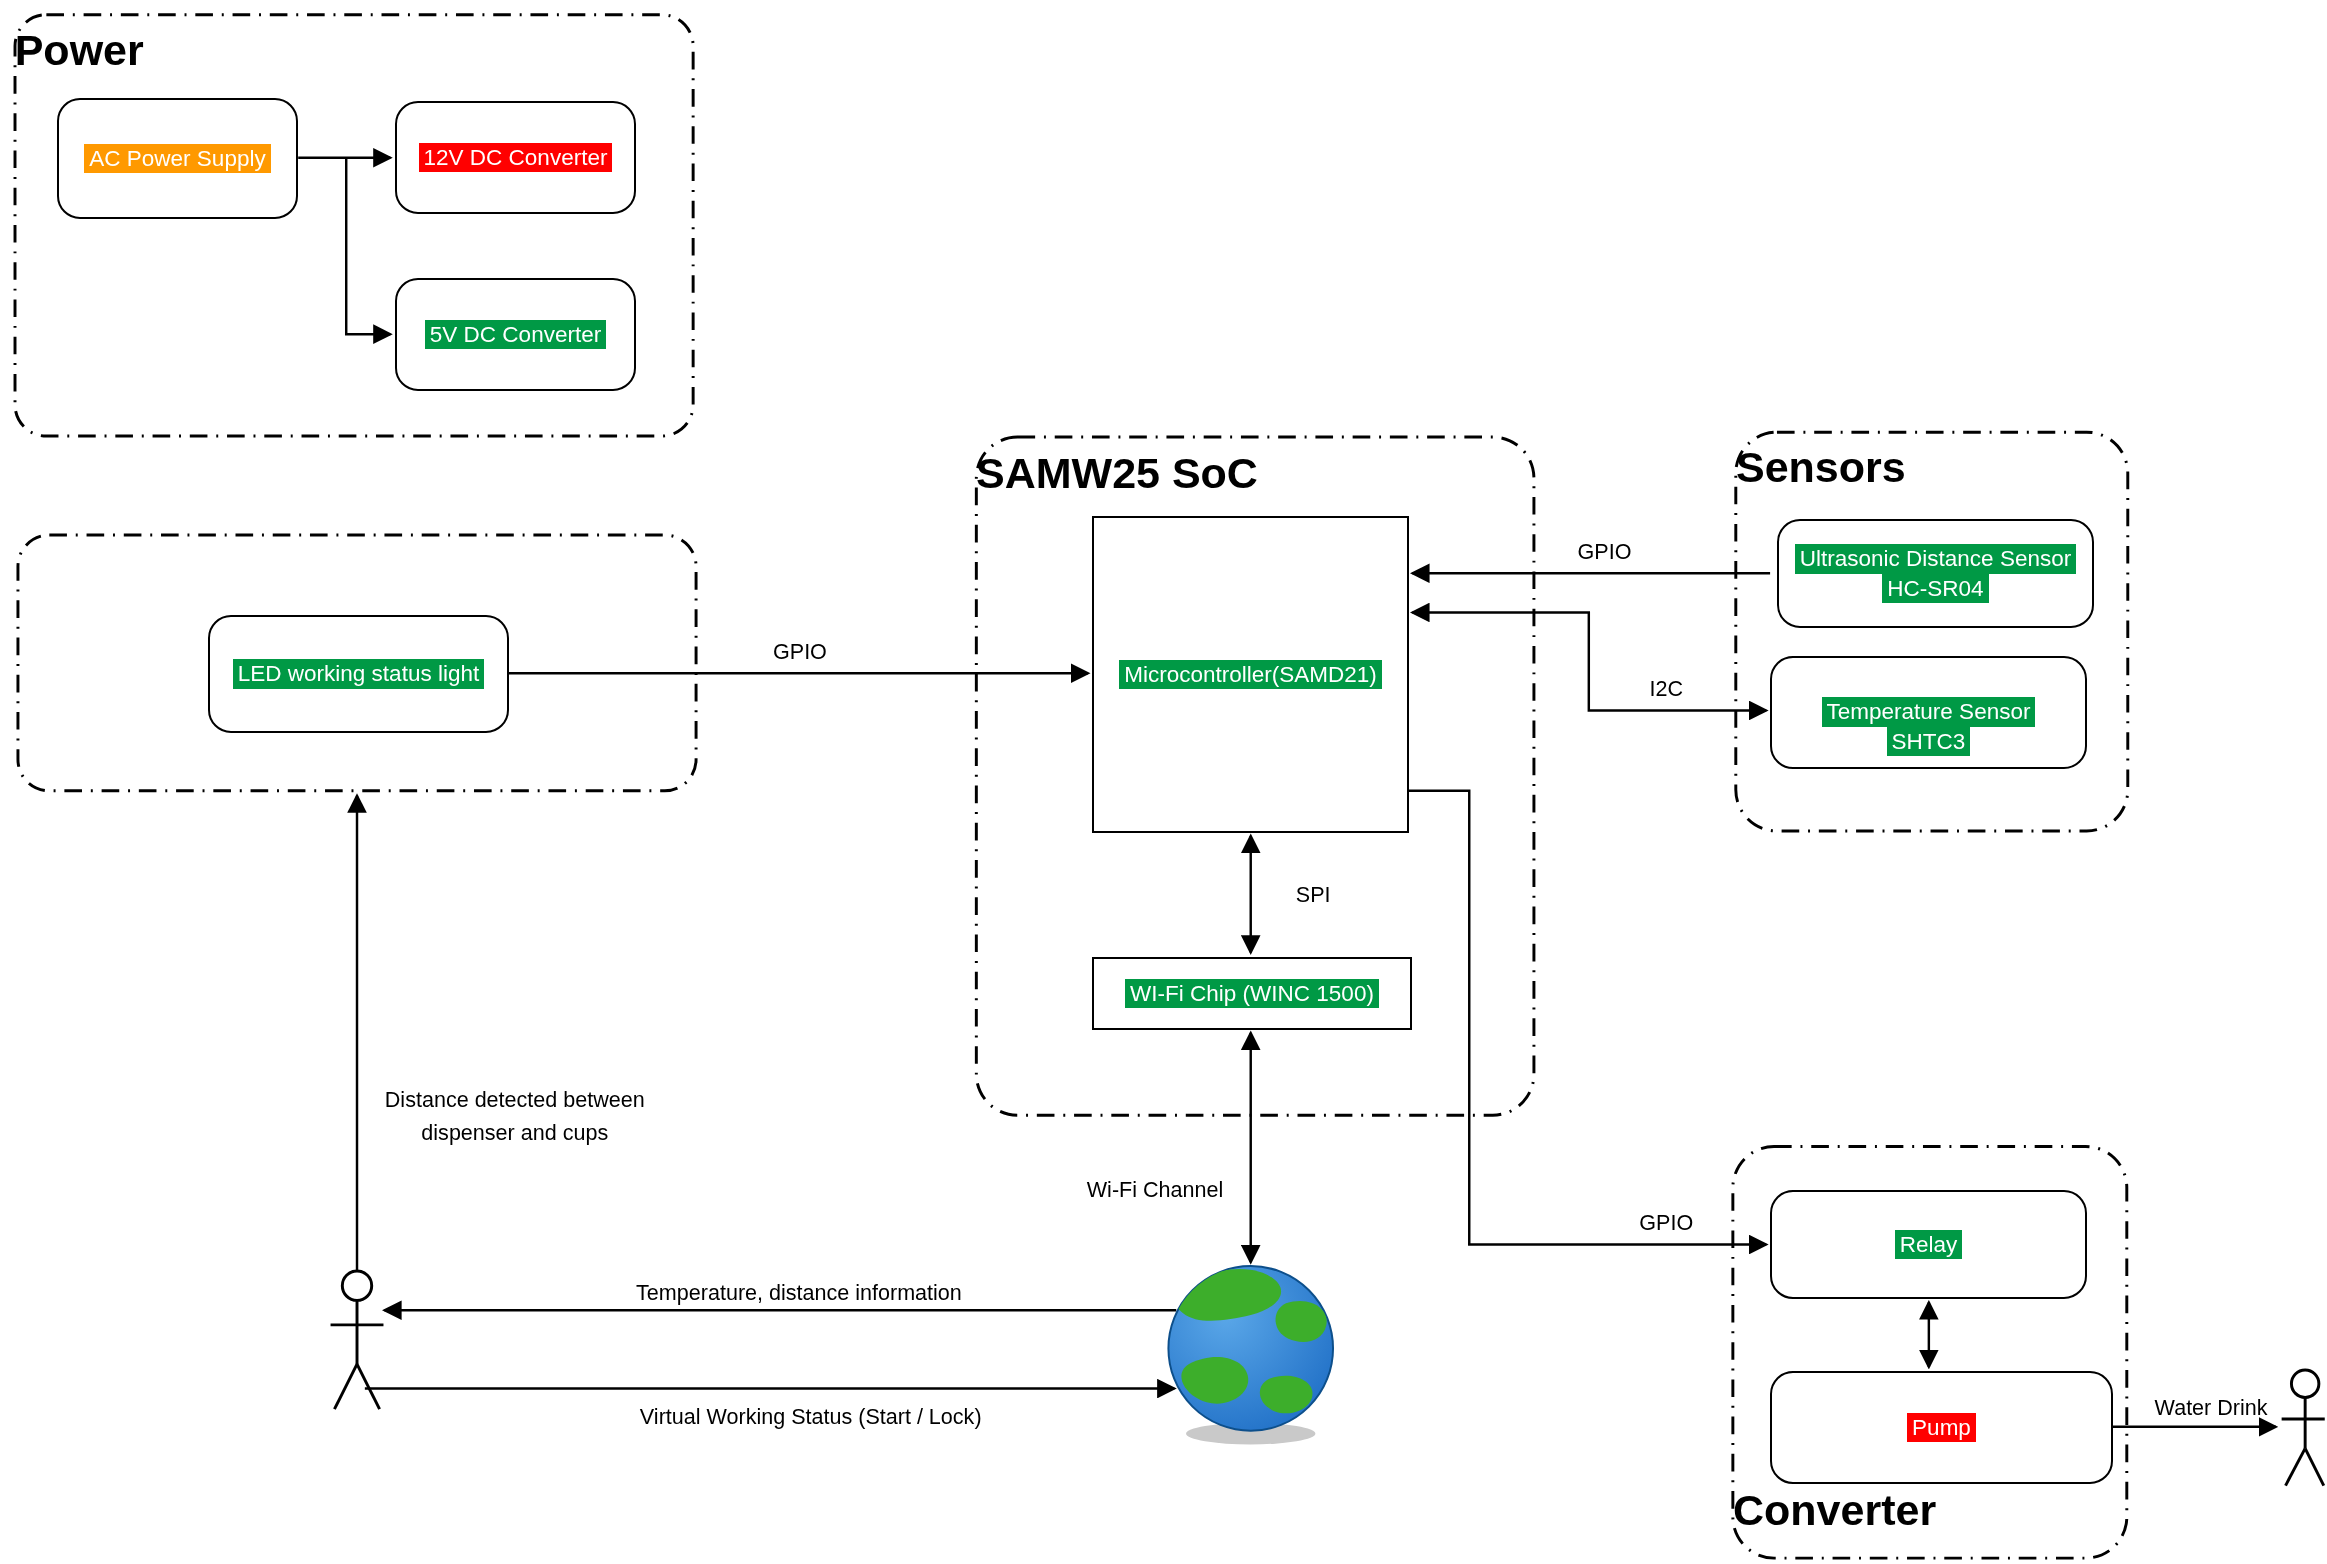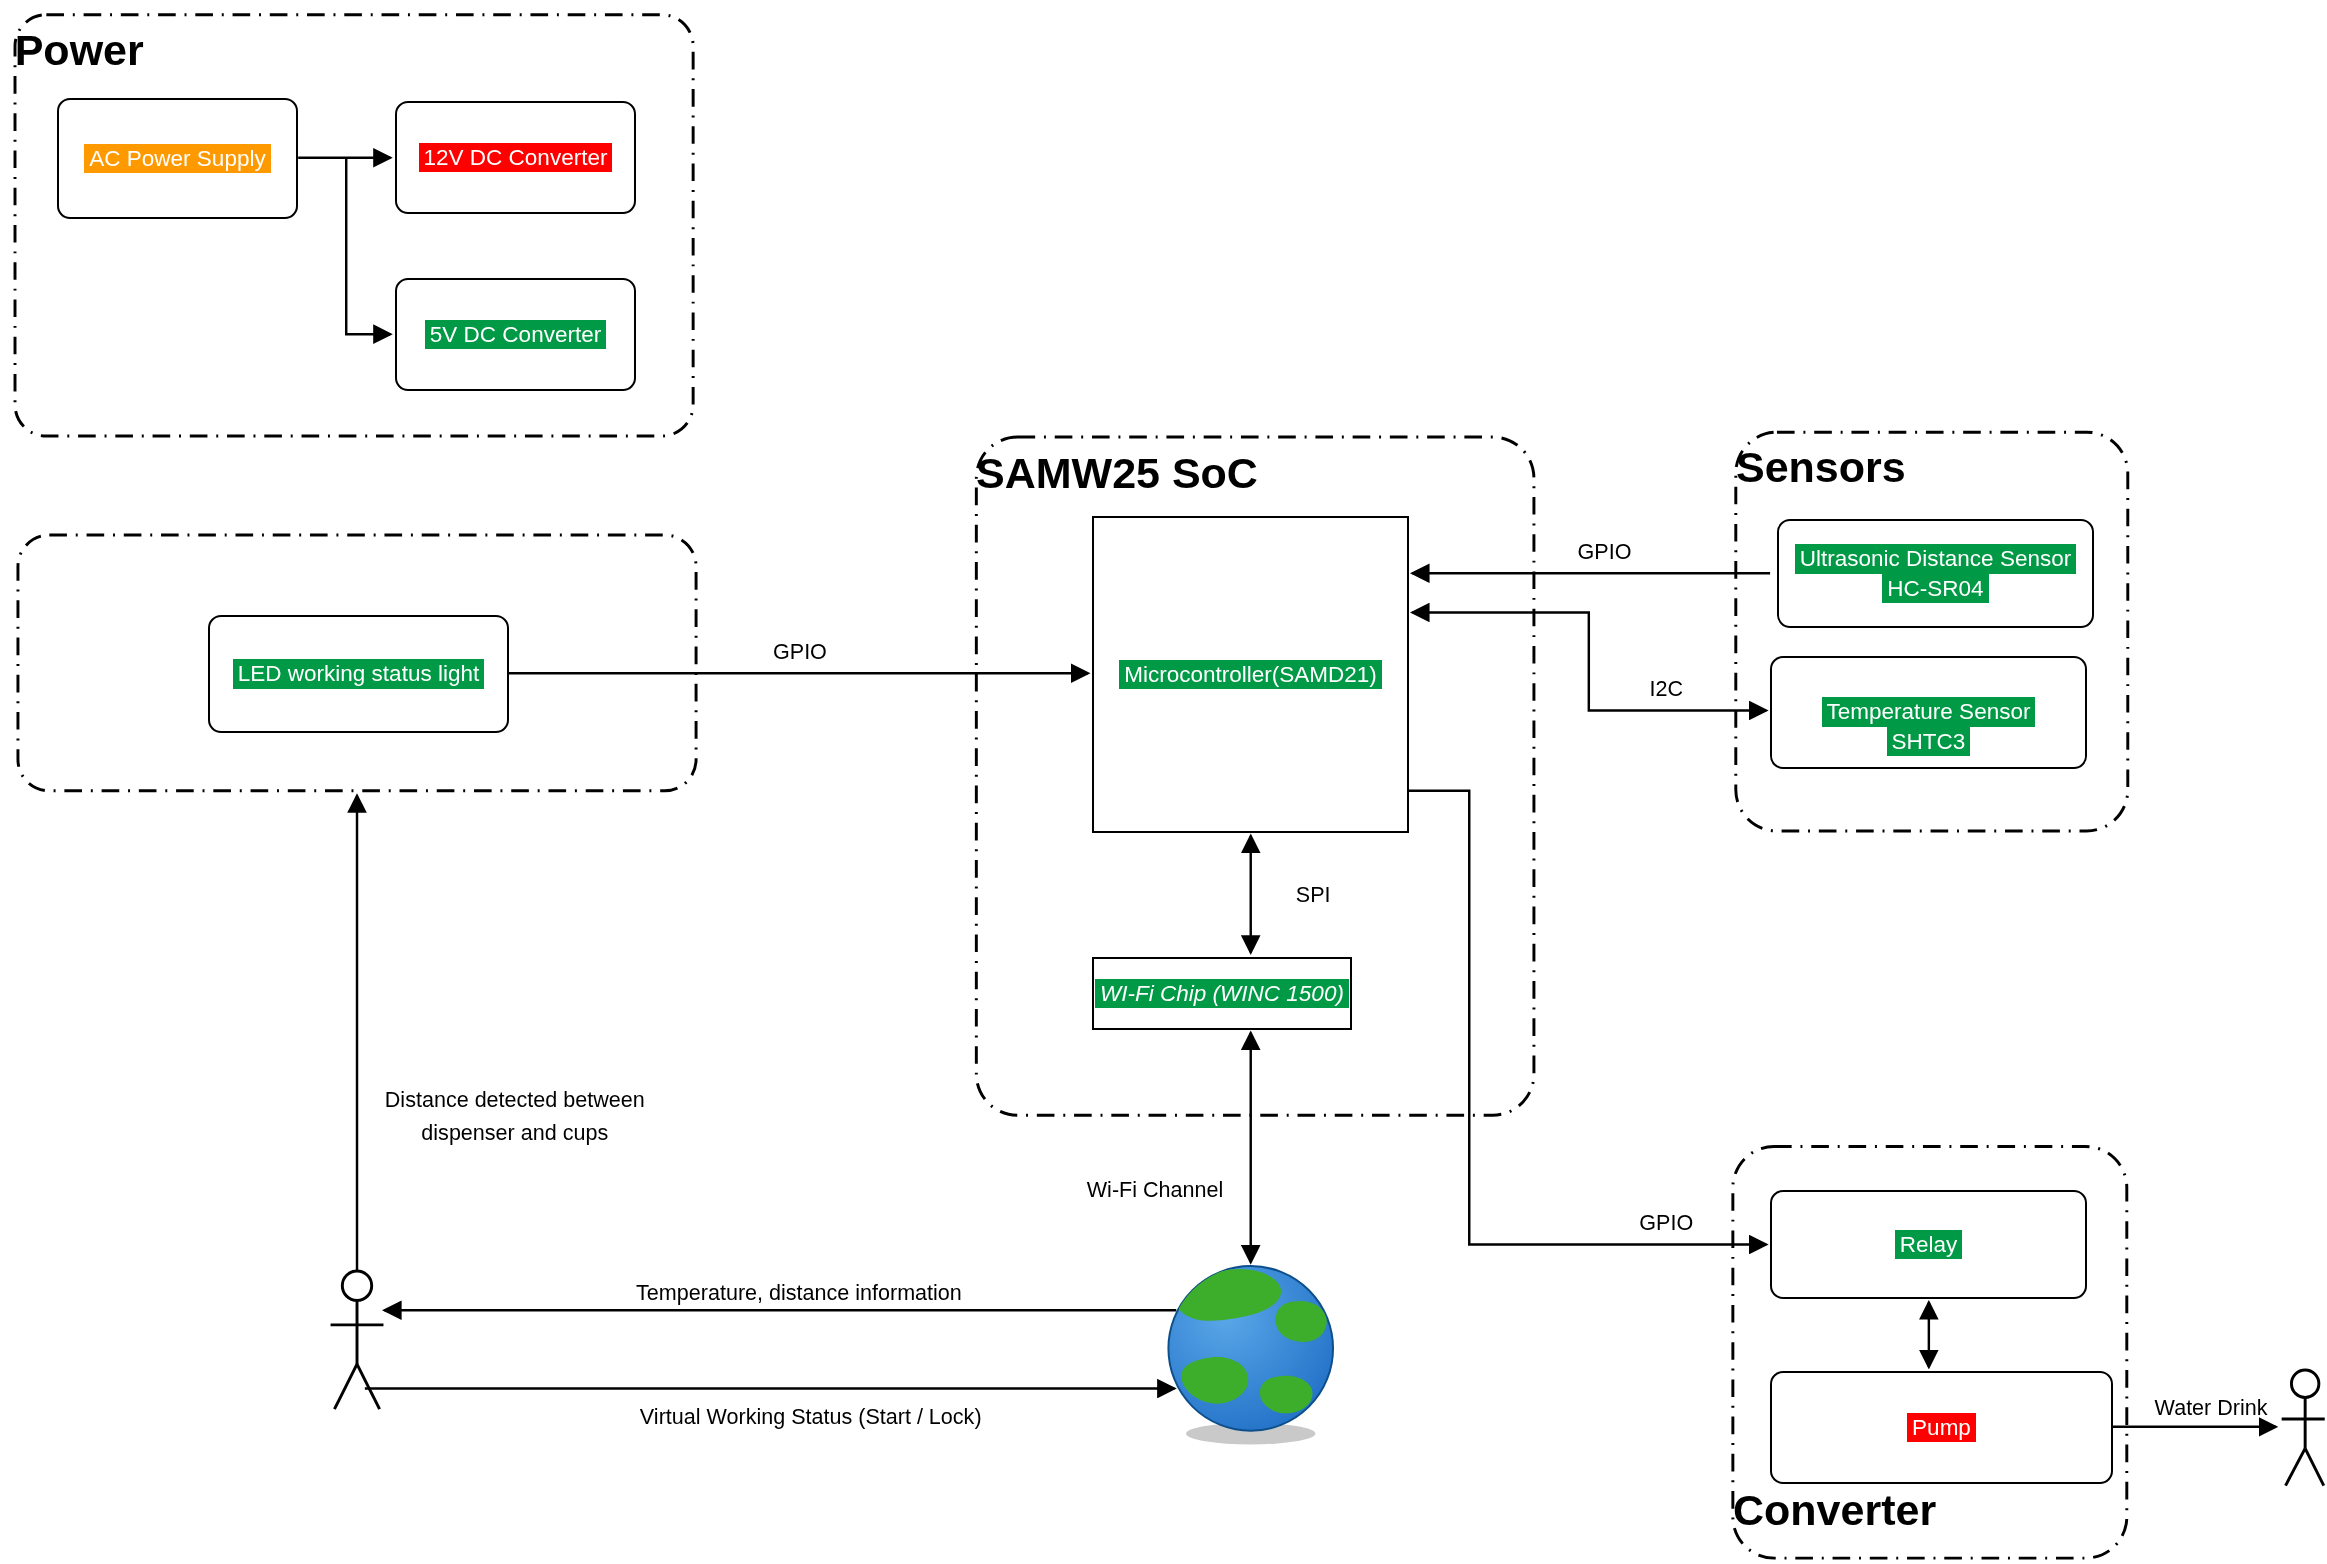--- a/index.html
+++ b/index.html
@@ -16,21 +16,21 @@
   .layer { position: absolute; left: 0; top: 0; }
   .group-title {
     position: absolute;
     text-align: left;
     font-weight: 700;
     font-size: 43px;
   }
   .node {
     position: absolute;
     border: 2px solid #000;
-    border-radius: 13px;
+    border-radius: 23px;
     background: #fff;
     display: flex;
     flex-direction: column;
     align-items: center;
     justify-content: center;
     text-align: center;
     font-size: 22.5px;
     line-height: 1.3;
   }
   .node.sharp { border-radius: 0; text-align: right; }
@@ -138,21 +138,21 @@
   </div>
 
   <div class="node" style="left:208px; top:615px; width:301px; height:118px;">
     <span class="hl" style="background-color: rgb(0, 153, 69);">LED working status light</span>
   </div>
 
   <div class="node sharp" style="left:1092px; top:516px; width:317px; height:317px;">
     <span class="hl" style="background-color: rgb(0, 153, 69);">Microcontroller(SAMD21)</span>
   </div>
 
-  <div class="node sharp" style="left:1092px; top:957px; width:260px; height:73px;font-style:italic;">
+  <div class="node sharp" style="left:1092px; top:957px; width:320px; height:73px;">
     <span class="hl" style="background-color: rgb(0, 153, 69);">WI-Fi Chip (WINC 1500)</span>
   </div>
 
   <div class="node" style="left:1770px; top:519px; width:317px; height:109px;margin-left:7px;">
     <span class="hl" style="background-color: rgb(0, 153, 69);">Ultrasonic Distance Sensor</span>
     <span class="hl" style="background-color: rgb(0, 153, 69);">HC-SR04</span>
   </div>
 
   <div class="node" style="left:1770px; top:656px; width:317px; height:113px;">
     <span class="hl" style="background-color: rgb(0, 153, 69); margin-top: 28px;">Temperature Sensor</span>

